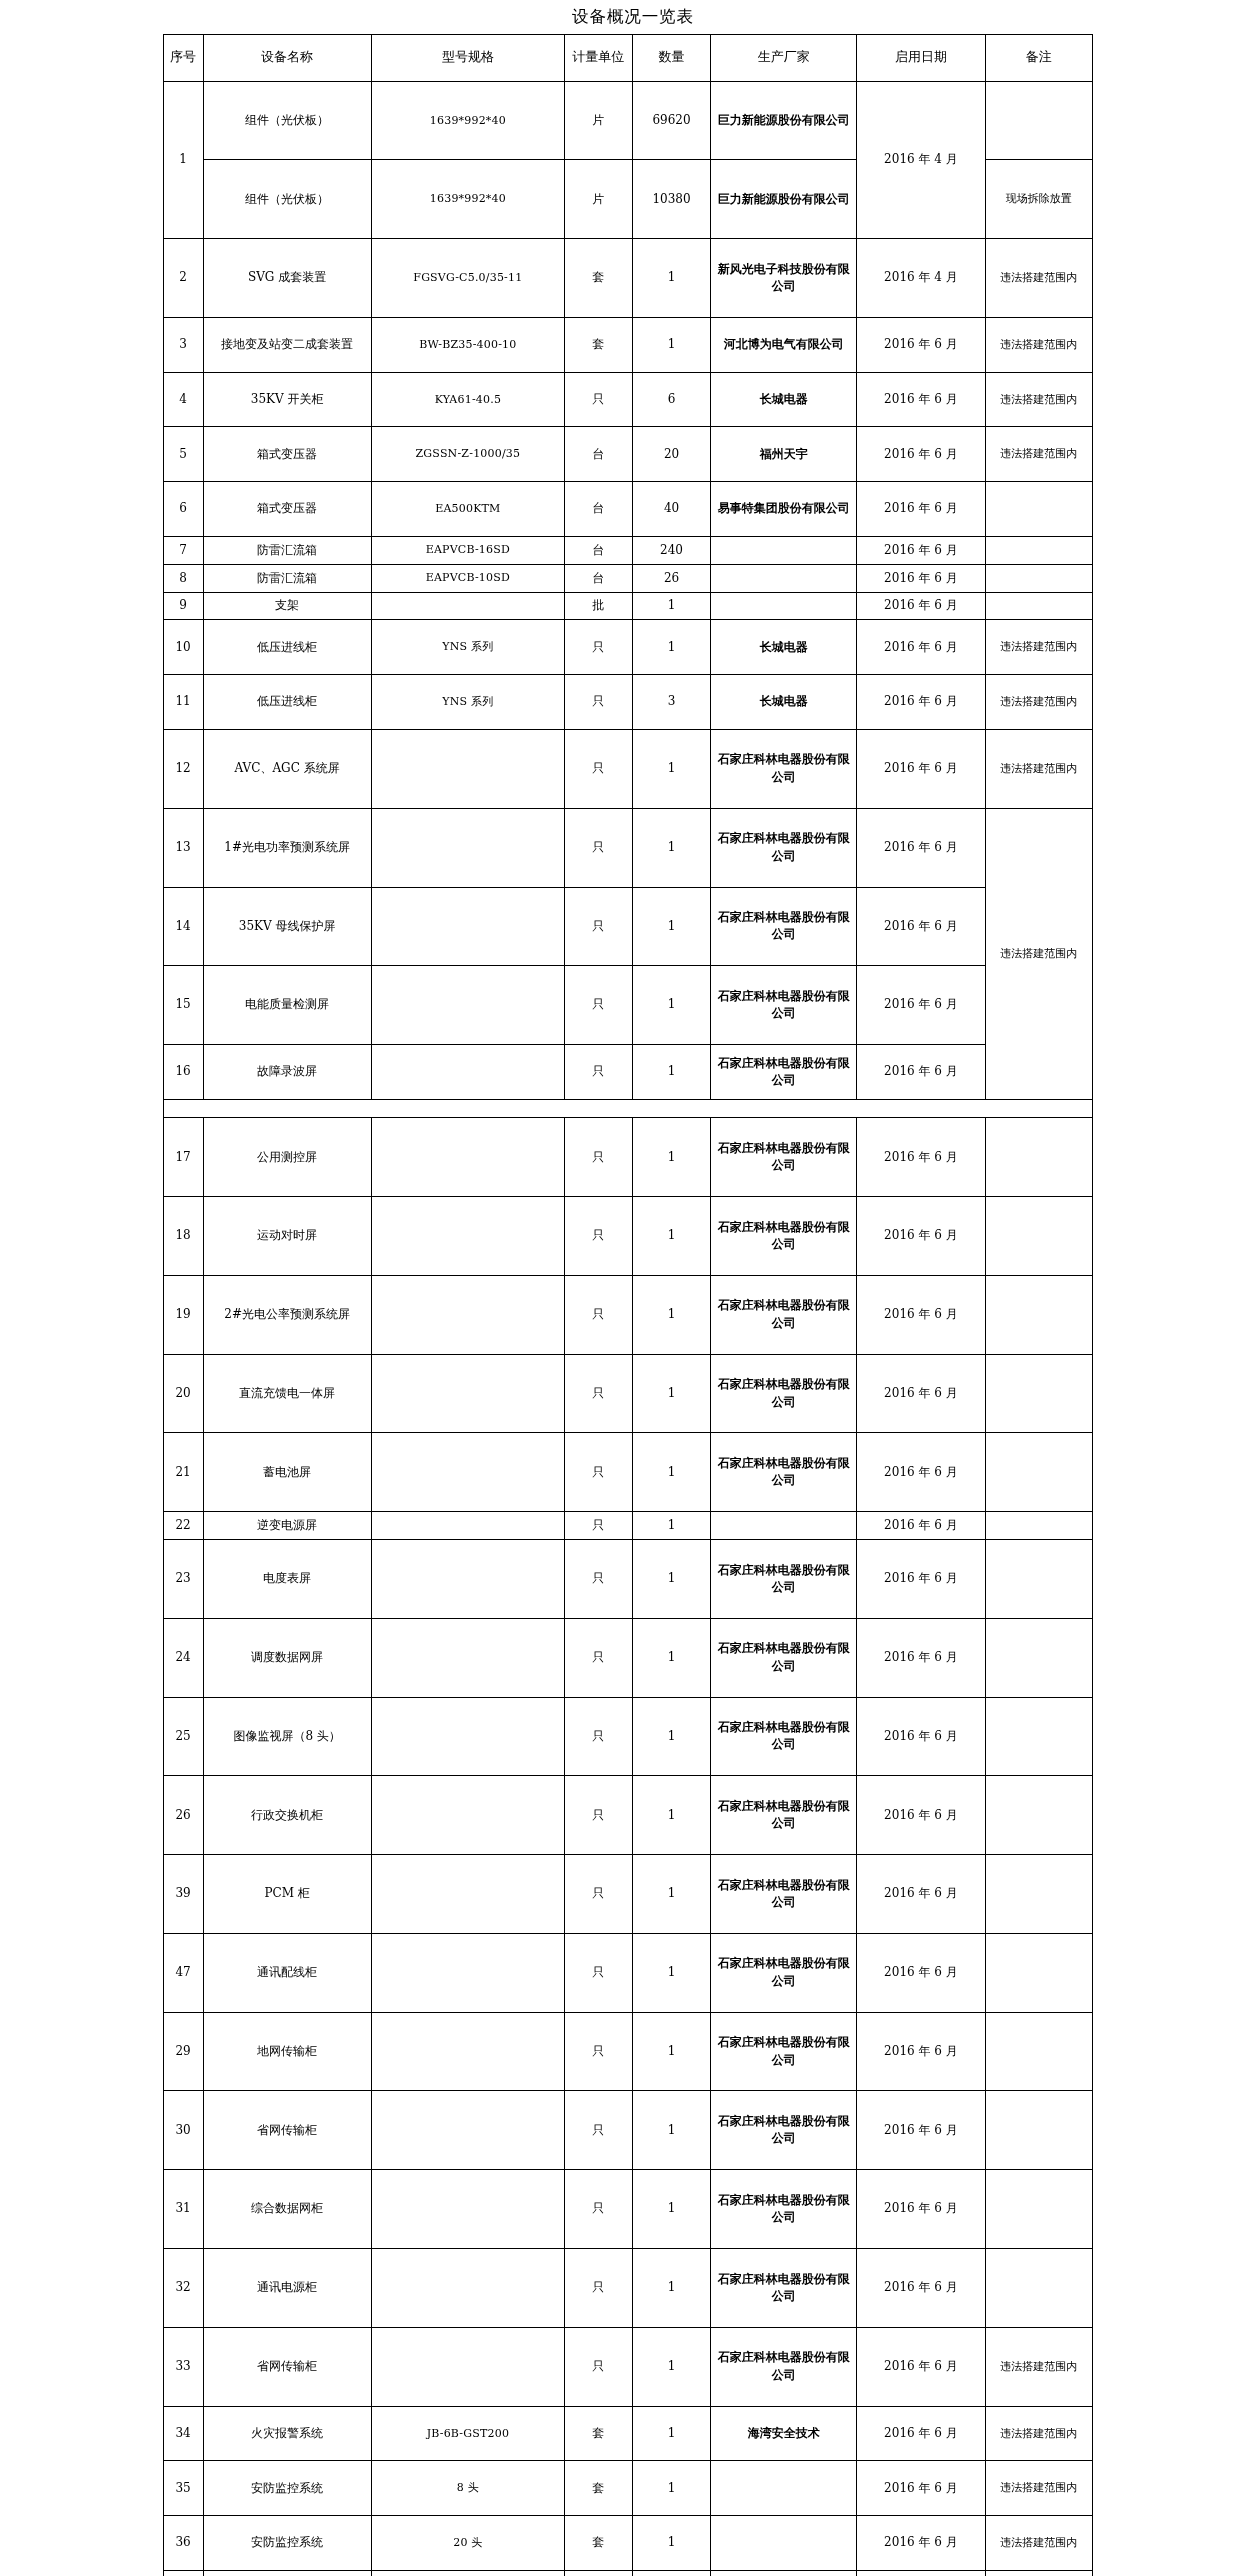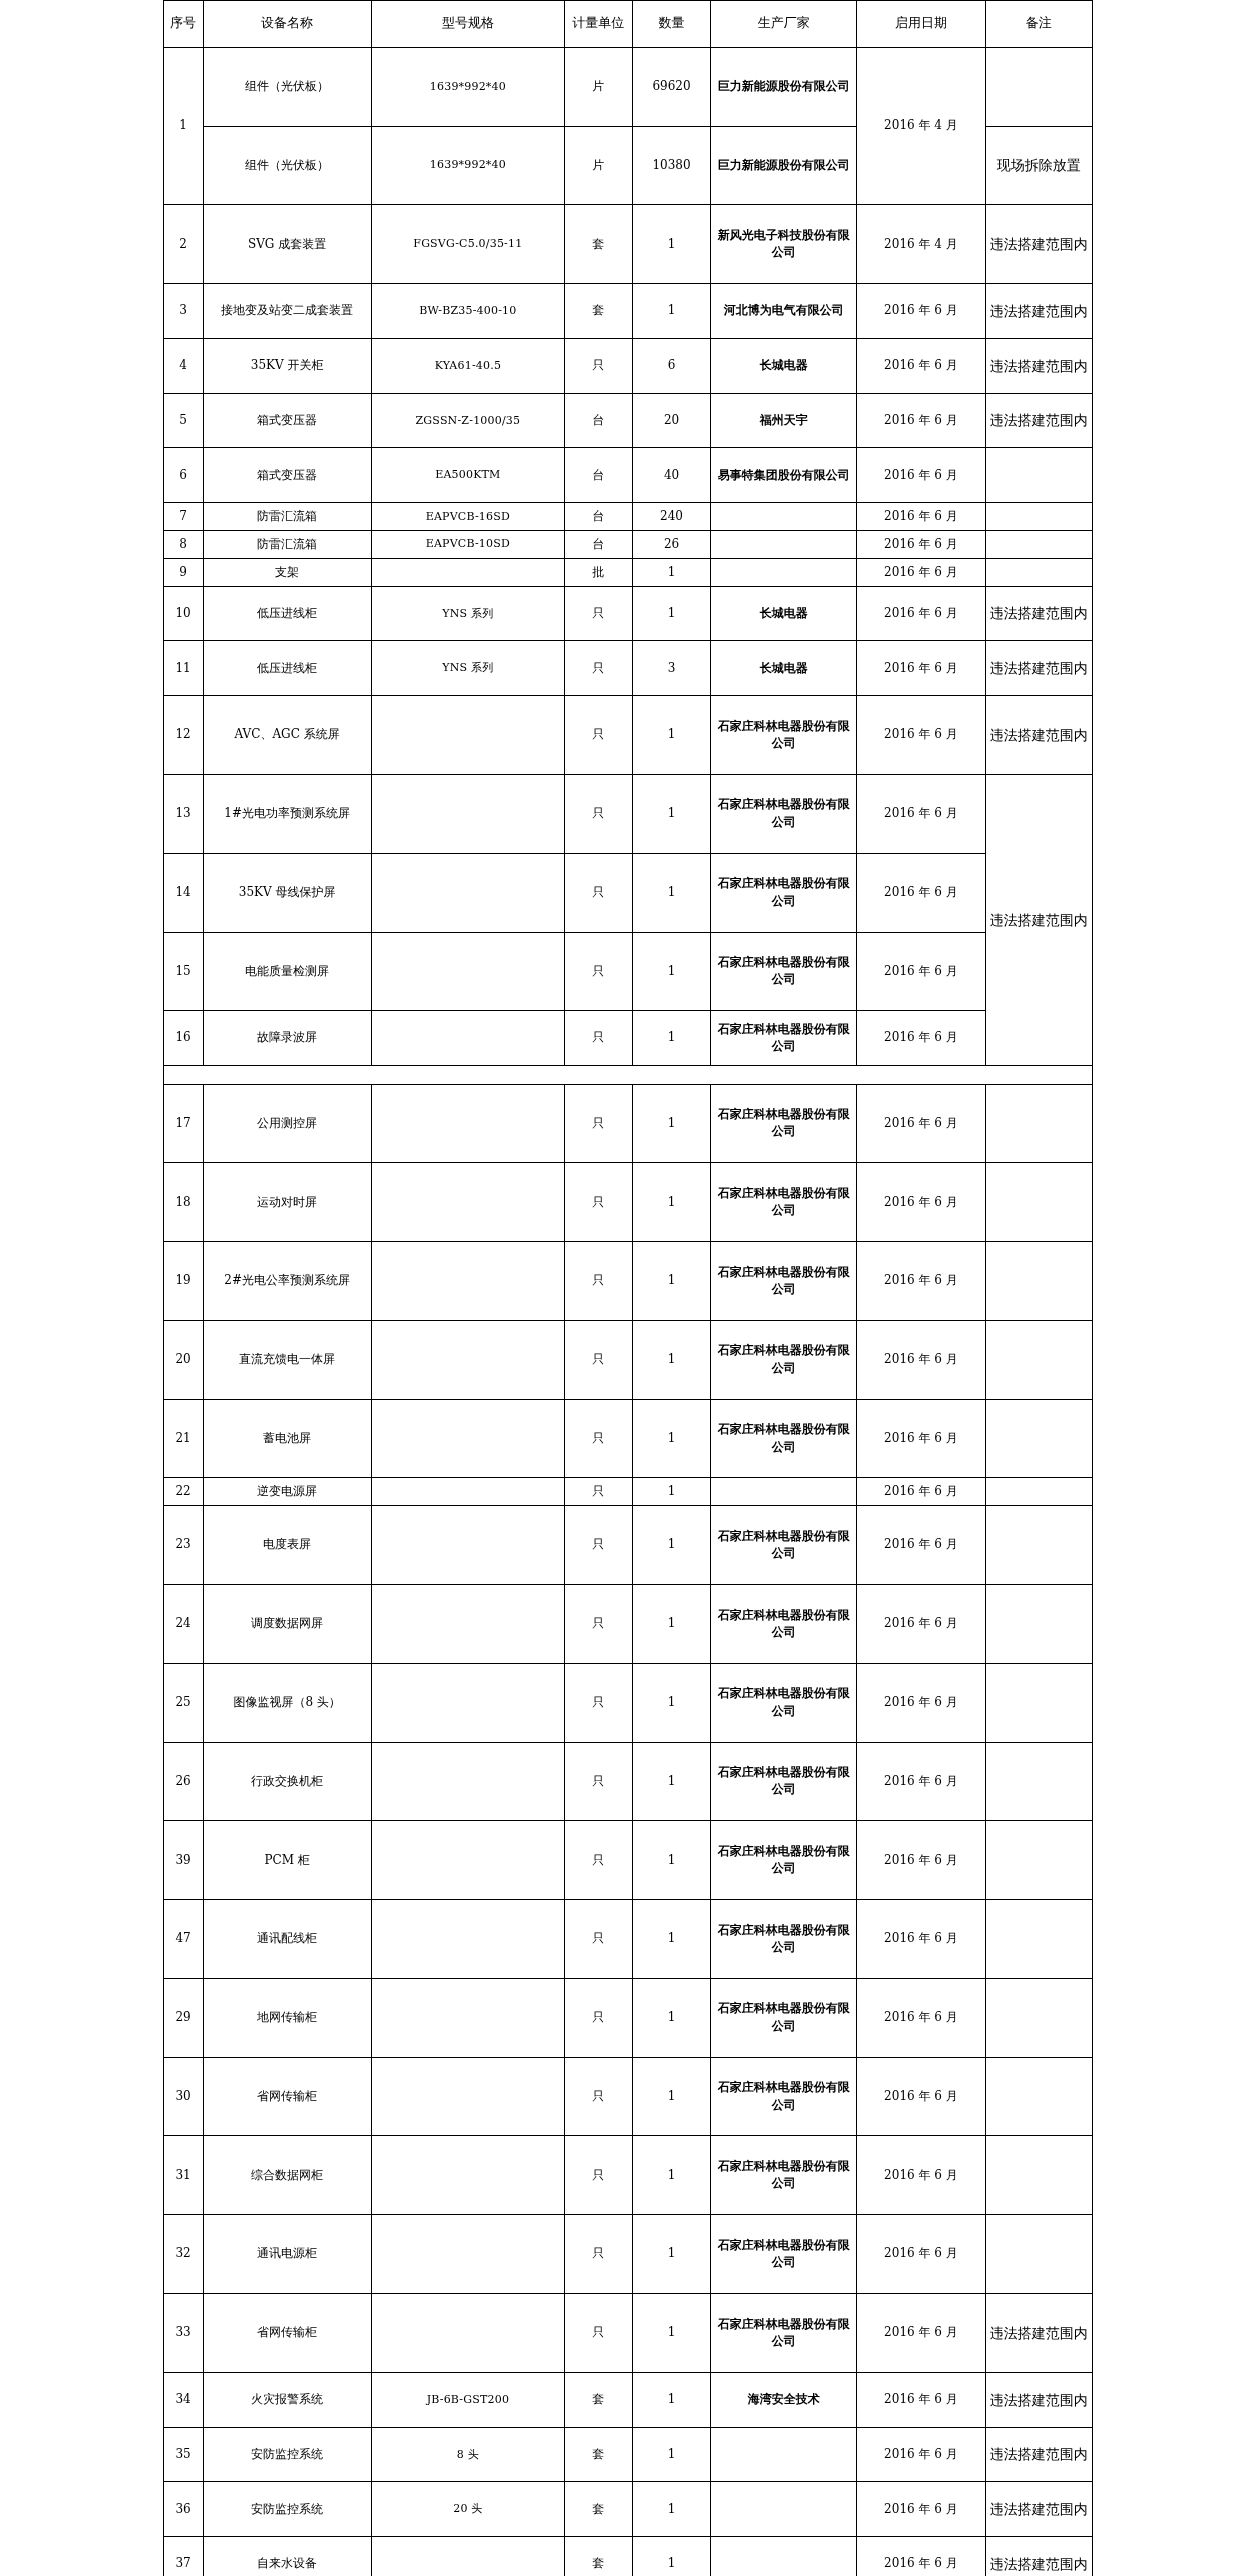--- a/index.html
+++ b/index.html
@@ -60,37 +60,38 @@
     font-size: 13px;
     height: 41px;
   }
   td.cell-no { font-size: 12px; }
   td.cell-name { font-size: 12px; }
   td.cell-model { font-size: 11px; letter-spacing: 0.2px; }
   td.cell-unit { font-size: 12px; }
   td.cell-qty { font-size: 12px; }
   td.cell-maker { font-size: 12px; font-weight: bold; }
   td.cell-date { font-size: 12px; white-space: nowrap; }
-  td.cell-note { font-size: 14px; }
+  td.cell-note { font-size: 11px; }
 
   tr.r-tall  td { height: 73px; }
   tr.r-mid   td { height: 49px; }
   tr.r-short td { height: 22px; }
 
   .pagebreak-gap td {
     border: none;
     height: 12.7px;
     padding: 0;
   }
 </style>
 </head>
 <body>
 
 <div class="page">
 
+  <div class="doc-title">设备概况一览表</div>
 
   <div class="table-wrap">
     <table class="inv">
       <colgroup>
         <col class="c-no">
           <col class="c-name">
           <col class="c-model">
           <col class="c-unit">
         <col class="c-qty">
           <col class="c-maker">

